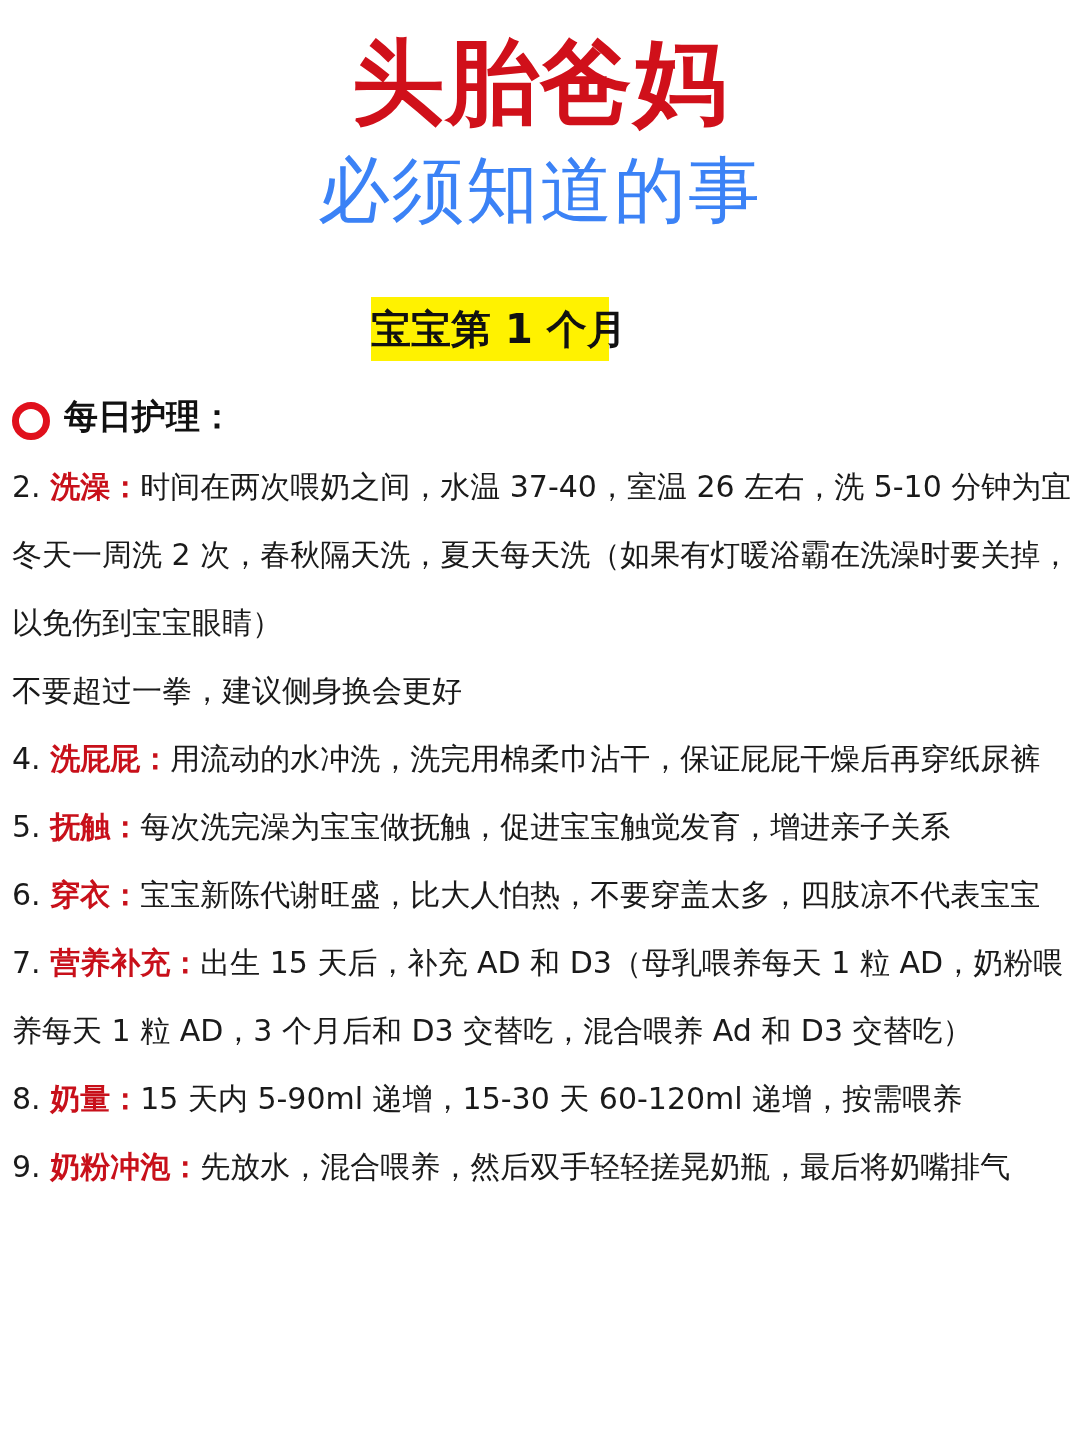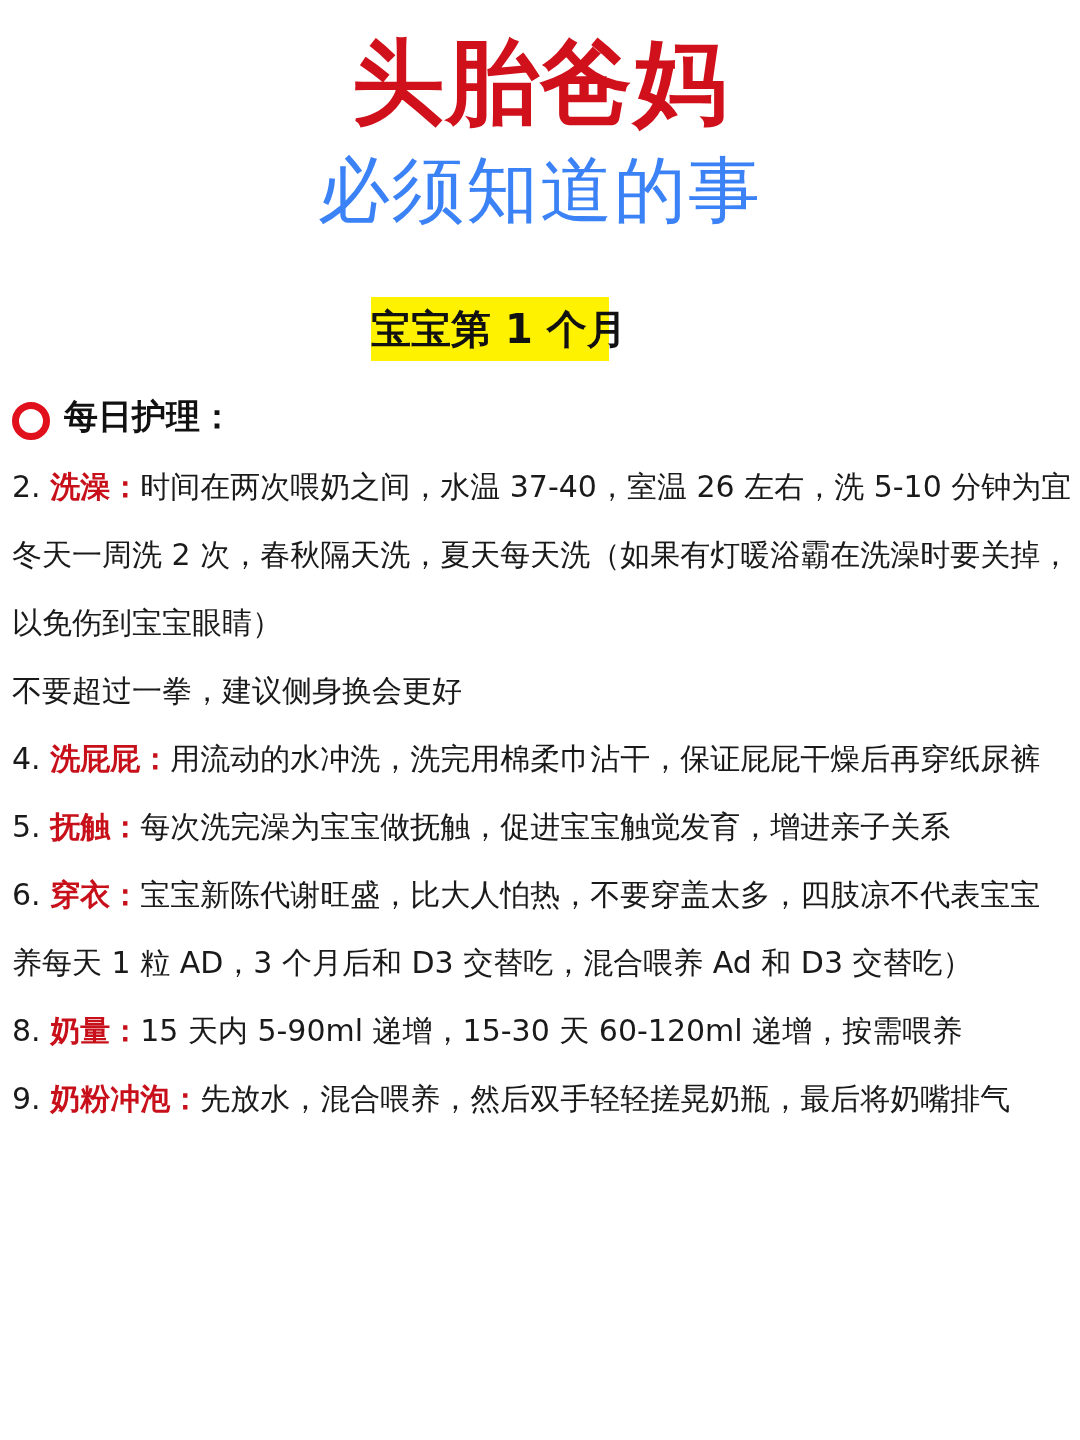--- a/index.html
+++ b/index.html
@@ -133,20 +133,24 @@
       <span class="num">5.</span>
       <span class="label">抚触：</span><span>每次洗完澡为宝宝做抚触，促进宝宝触觉发育，增进亲子关系</span>
     </div>
 
     <div class="line">
       <span class="num">6.</span>
       <span class="label">穿衣：</span><span>宝宝新陈代谢旺盛，比大人怕热，不要穿盖太多，四肢凉不代表宝宝</span>
     </div>
 
     <div class="line">
+      <span class="num">7.</span>
+      <span class="label">营养补充：</span><span>出生 15 天后，补充 AD 和 D3（母乳喂养每天 1 粒 AD，奶粉喂</span>
+    </div>
+    <div class="line">
       <span>养每天 1 粒 AD，3 个月后和 D3 交替吃，混合喂养 Ad 和 D3 交替吃）</span>
     </div>
 
     <div class="line">
       <span class="num">8.</span>
       <span class="label">奶量：</span><span>15 天内 5-90ml 递增，15-30 天 60-120ml 递增，按需喂养</span>
     </div>
 
     <div class="line">
       <span class="num">9.</span>

